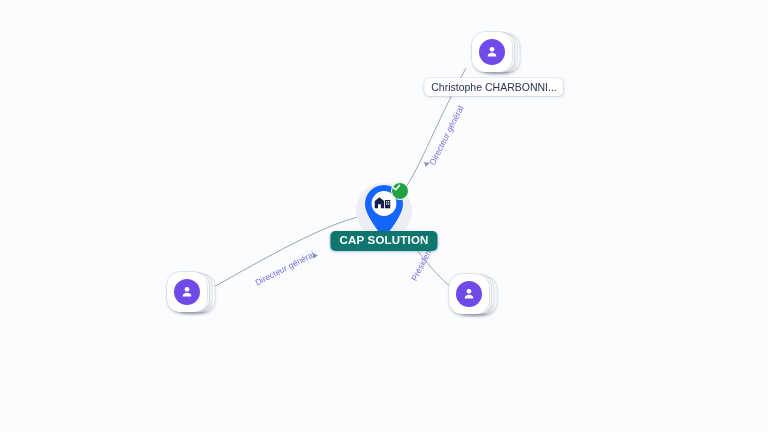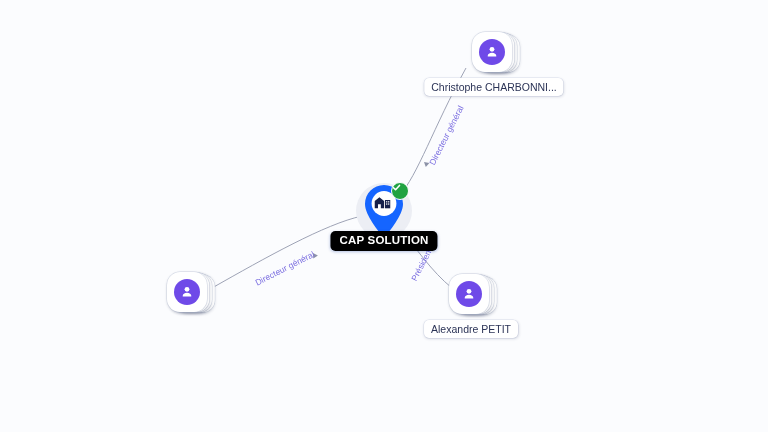--- a/index.html
+++ b/index.html
@@ -50,21 +50,21 @@
     position:absolute;left:50%;top:20px;transform:translate(-50%,-50%);
     width:22px;height:22px;display:flex;align-items:center;justify-content:center;
   }
   .check{
     position:absolute;right:-1px;top:-1px;width:16px;height:16px;border-radius:50%;
     background:#21a342;border:1.6px solid #ffffff;
     display:flex;align-items:center;justify-content:center;
   }
   .clabel{
     position:absolute;left:50%;top:48px;transform:translateX(-50%);
-    background:#000000;border-radius:5px;
+    background:#0f766e;border-radius:5px;
     padding:3px 9px 4px;
     font-size:11.5px;line-height:13px;font-weight:bold;color:#ffffff;
     white-space:nowrap;letter-spacing:.2px;
     box-shadow:0 1px 3px rgba(20,60,160,.3);
   }
 
   
   .elabel{
     position:absolute;transform-origin:0 50%;
     font-size:8.5px;line-height:9px;color:#7b6ee0;white-space:nowrap;
@@ -132,21 +132,20 @@
       <div class="card c1"></div>
       <div class="card c0">
         <div class="avatar">
           <svg width="16" height="16" viewBox="0 0 24 24" fill="#ffffff">
             <circle cx="12" cy="8" r="3.6"></circle>
             <path d="M12 13.2c-3.6 0-6.4 2.1-6.4 4.5v1.1h12.8v-1.1c0-2.4-2.8-4.5-6.4-4.5z"></path>
           </svg>
         </div>
       </div>
     </div>
-    <div class="plabel">Alexandre PETIT</div>
   </div>
 
   <div id="company" style="left:384px;top:212px;">
     <div class="halo"></div>
     <div class="pin">
       <svg width="48" height="58" viewBox="0 0 48 58" xmlns="http://www.w3.org/2000/svg">
         <path d="M24 2 C13.5 2 5 10.5 5 21 C5 32.5 19 48 23 55 C23.5 55.8 24.5 55.8 25 55 C29 48 43 32.5 43 21 C43 10.5 34.5 2 24 2 Z" fill="#1565ff"></path>
         <circle cx="24" cy="20.5" r="12.4" fill="#ffffff"></circle>
       </svg>
       <div class="bldg">

